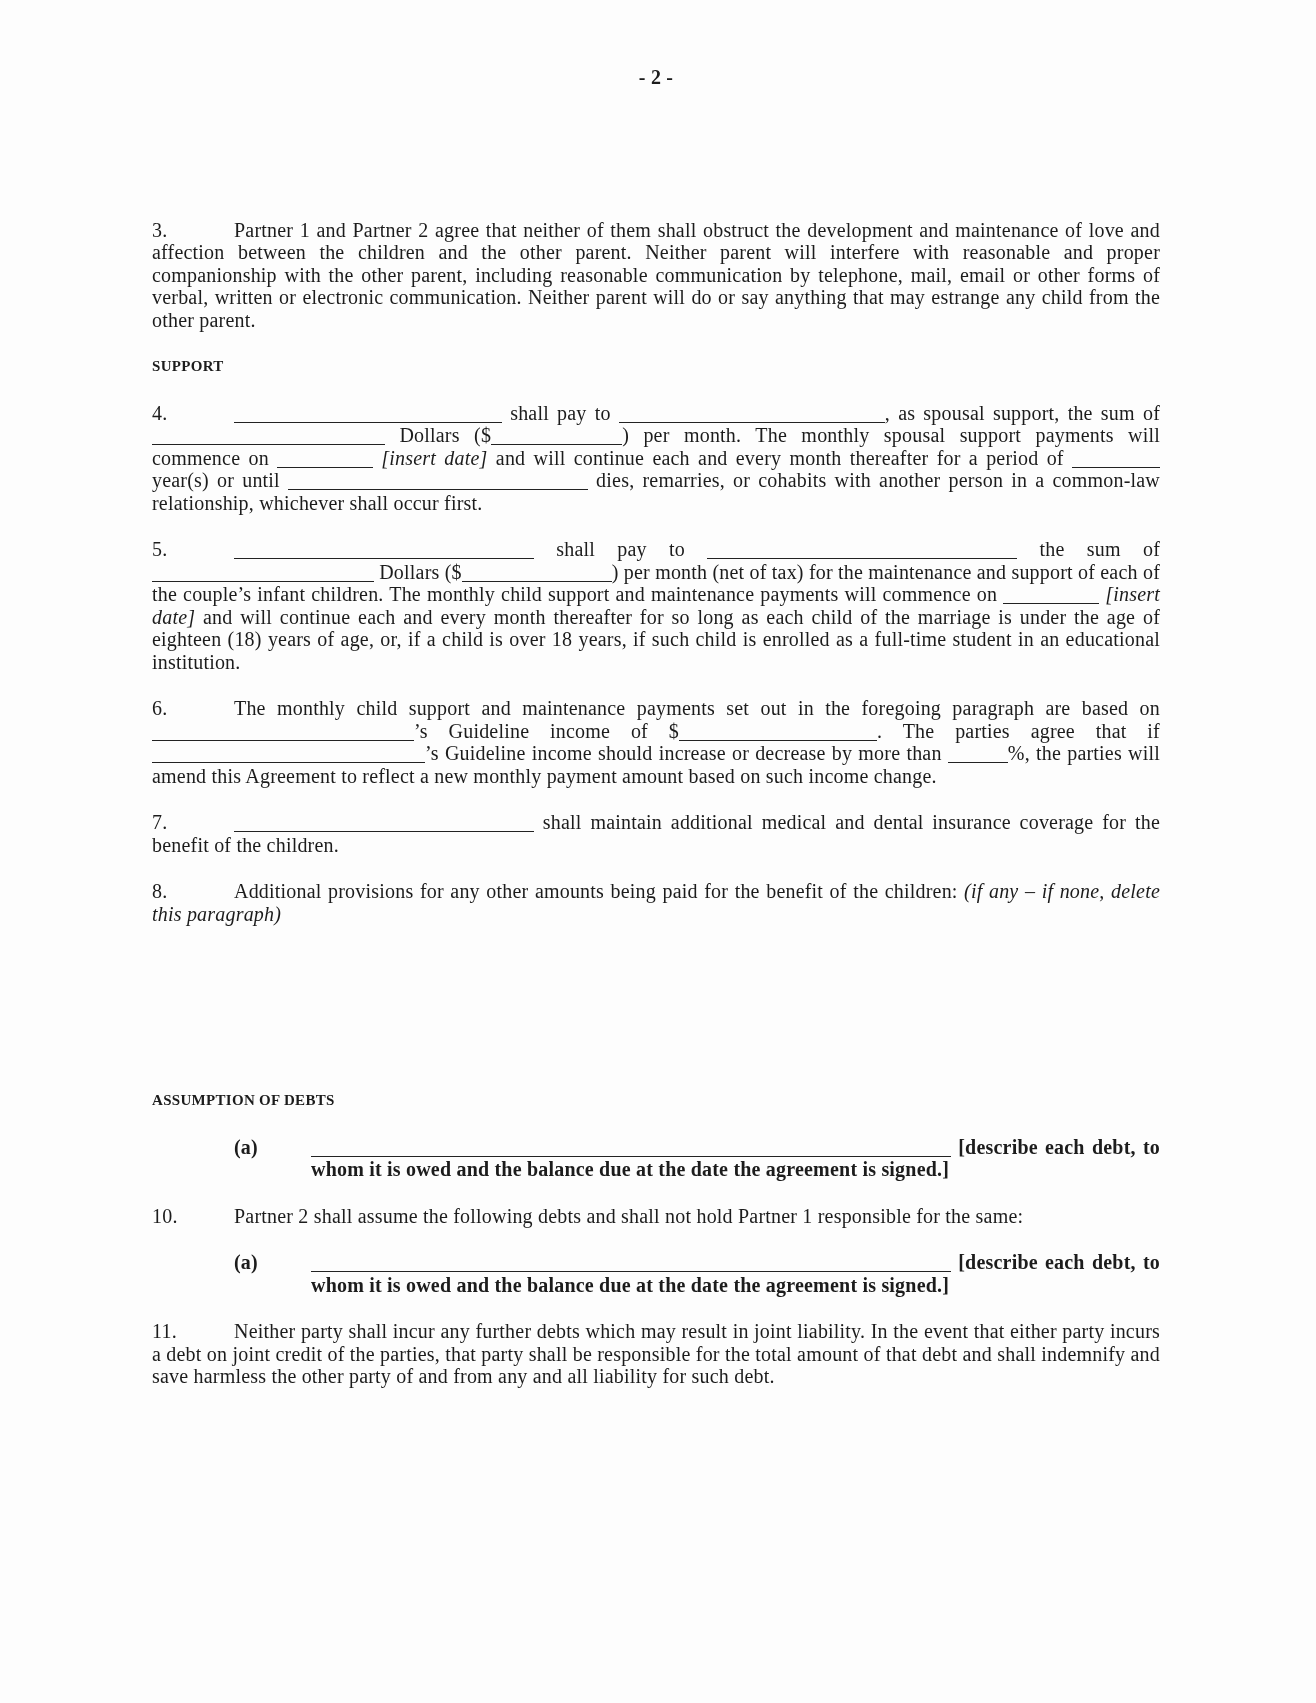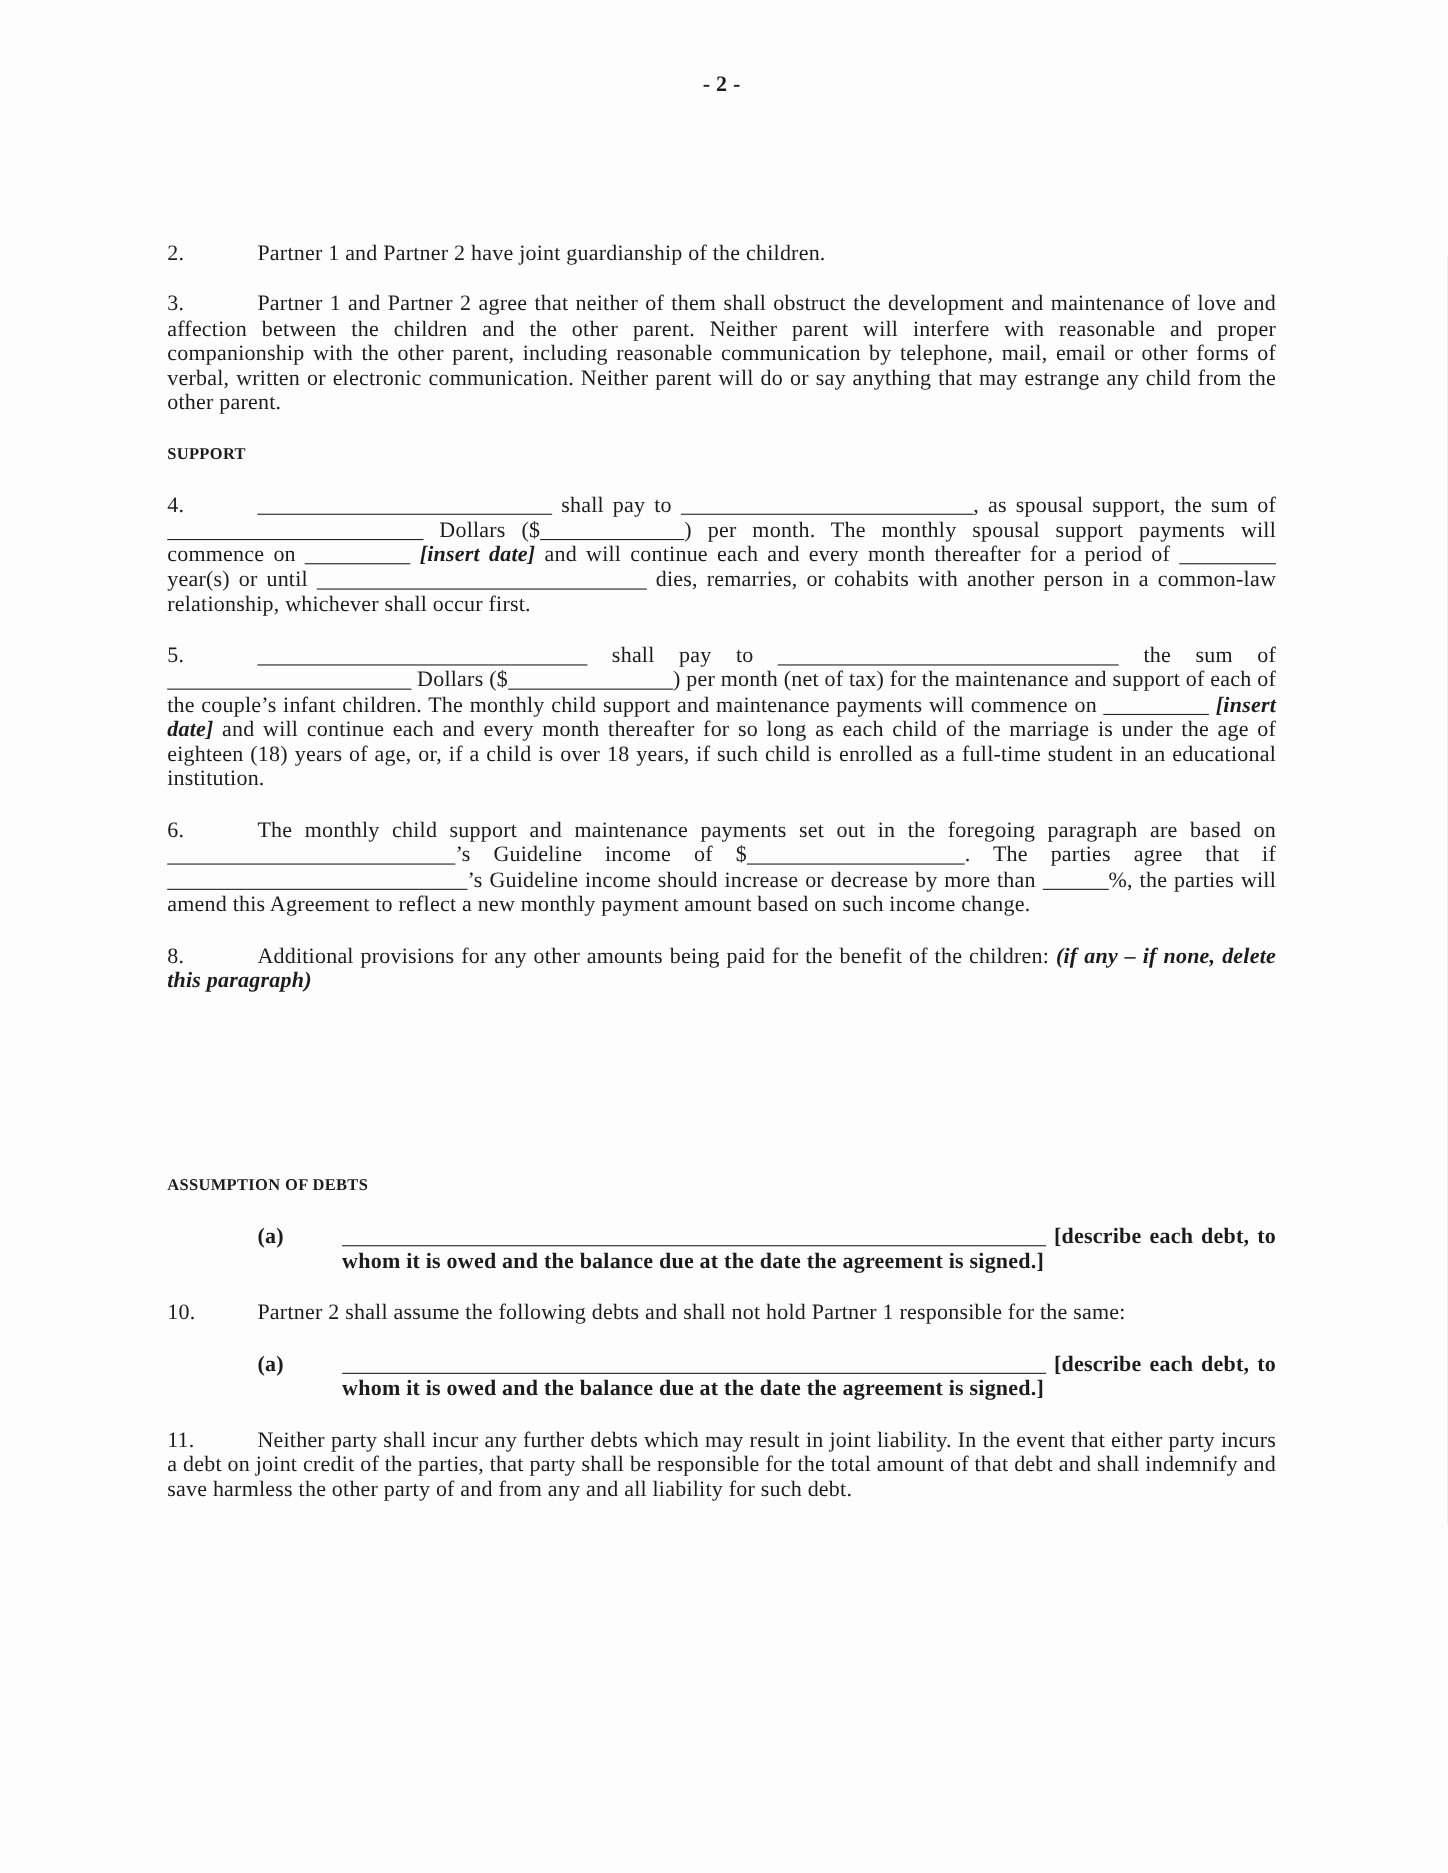--- a/index.html
+++ b/index.html
@@ -50,35 +50,35 @@
     text-indent: 0;
   }
   .marker { width: 77px; }
   .blank {
     display: inline-block;
     height: 0;
     border-bottom: 1.5px solid #222;
     margin-bottom: -3px;
     vertical-align: baseline;
   }
-  .it { font-style: italic; font-weight: bold; }
+  .it { font-style: italic; }
   .spacer { width: 100%; }
 </style>
 </head>
 <body>
 
 <div class="page">
   <div class="page-number">- 2 -</div>
   <main class="doc-body">
-      <p class="para"><span class="num">2.</span>Partner 1 and Partner 2 have joint guardianship of the children.</p>
       <p class="para"><span class="num">3.</span>Partner 1 and Partner 2 agree that neither of them shall obstruct the development and maintenance of love and affection between the children and the other parent. Neither parent will interfere with reasonable and proper companionship with the other parent, including reasonable communication by telephone, mail, email or other forms of verbal, written or electronic communication. Neither parent will do or say anything that may estrange any child from the other parent.</p>
       <h2 class="heading">SUPPORT</h2>
       <p class="para"><span class="num">4.</span><span class="blank" style="width: 268px;"></span> shall pay to <span class="blank" style="width: 266px;"></span>, as spousal support, the sum of <span class="blank" style="width: 233px;"></span> Dollars ($<span class="blank" style="width: 131px;"></span>) per month. The monthly spousal support payments will commence on <span class="blank" style="width: 96px;"></span> <em class="it">[insert date]</em> and will continue each and every month thereafter for a period of <span class="blank" style="width: 88px;"></span> year(s) or until <span class="blank" style="width: 300px;"></span> dies, remarries, or cohabits with another person in a common-law relationship, whichever shall occur first.</p>
       <p class="para"><span class="num">5.</span><span class="blank" style="width: 300px;"></span> shall pay to <span class="blank" style="width: 310px;"></span> the sum of <span class="blank" style="width: 222px;"></span> Dollars ($<span class="blank" style="width: 150px;"></span>) per month (net of tax) for the maintenance and support of each of the couple’s infant children. The monthly child support and maintenance payments will commence on <span class="blank" style="width: 96px;"></span> <em class="it">[insert date]</em> and will continue each and every month thereafter for so long as each child of the marriage is under the age of eighteen (18) years of age, or, if a child is over 18 years, if such child is enrolled as a full-time student in an educational institution.</p>
       <p class="para"><span class="num">6.</span>The monthly child support and maintenance payments set out in the foregoing paragraph are based on <span class="blank" style="width: 262px;"></span>’s Guideline income of $<span class="blank" style="width: 198px;"></span>. The parties agree that if <span class="blank" style="width: 273px;"></span>’s Guideline income should increase or decrease by more than <span class="blank" style="width: 60px;"></span>%, the parties will amend this Agreement to reflect a new monthly payment amount based on such income change.</p>
+      <p class="para"><span class="num">7.</span><span class="blank" style="width: 300px;"></span> shall maintain additional medical and dental insurance coverage for the benefit of the children.</p>
       <p class="para"><span class="num">8.</span>Additional provisions for any other amounts being paid for the benefit of the children: <em class="it">(if any – if none, delete this paragraph)</em></p>
       <div class="spacer" style="height: 140px;"></div>
       <h2 class="heading">ASSUMPTION OF DEBTS</h2>
       <p class="subitem"><span class="marker">(a)</span><span class="blank" style="width: 640px;"></span> [describe each debt, to whom it is owed and the balance due at the date the agreement is signed.]</p>
       <p class="para"><span class="num">10.</span>Partner 2 shall assume the following debts and shall not hold Partner 1 responsible for the same:</p>
       <p class="subitem"><span class="marker">(a)</span><span class="blank" style="width: 640px;"></span> [describe each debt, to whom it is owed and the balance due at the date the agreement is signed.]</p>
       <p class="para"><span class="num">11.</span>Neither party shall incur any further debts which may result in joint liability. In the event that either party incurs a debt on joint credit of the parties, that party shall be responsible for the total amount of that debt and shall indemnify and save harmless the other party of and from any and all liability for such debt.</p>
     </main>
 </div>
 

